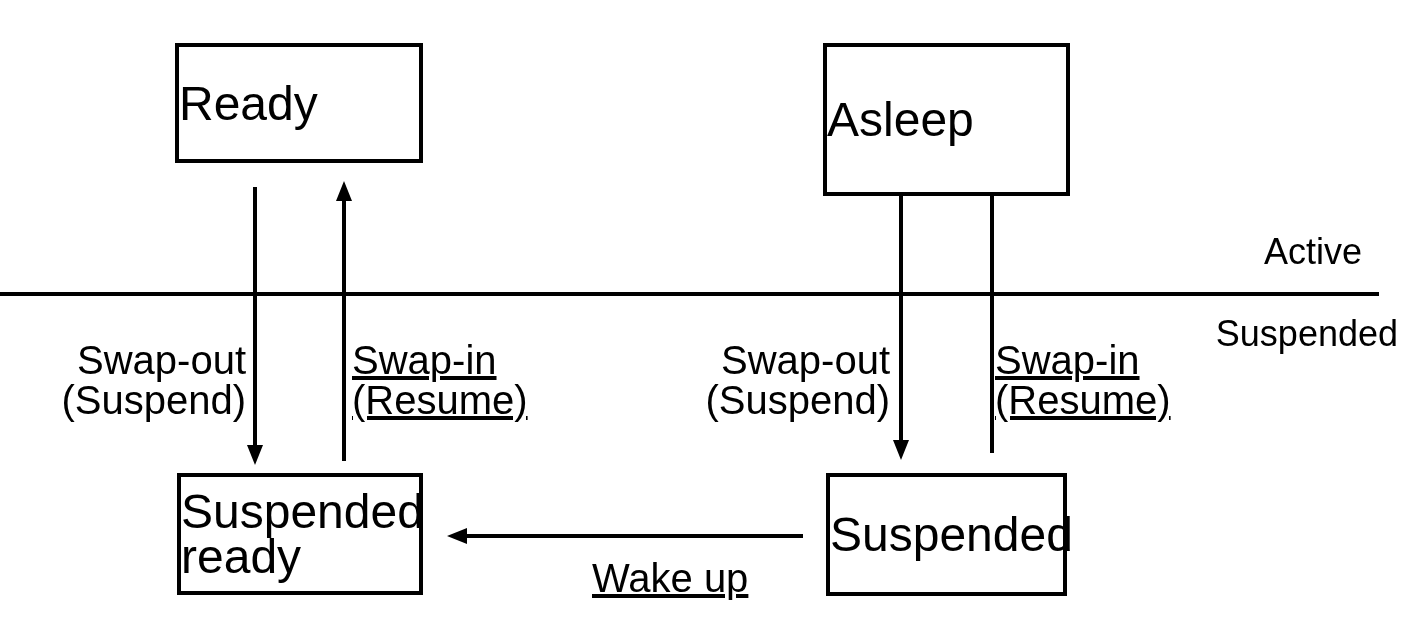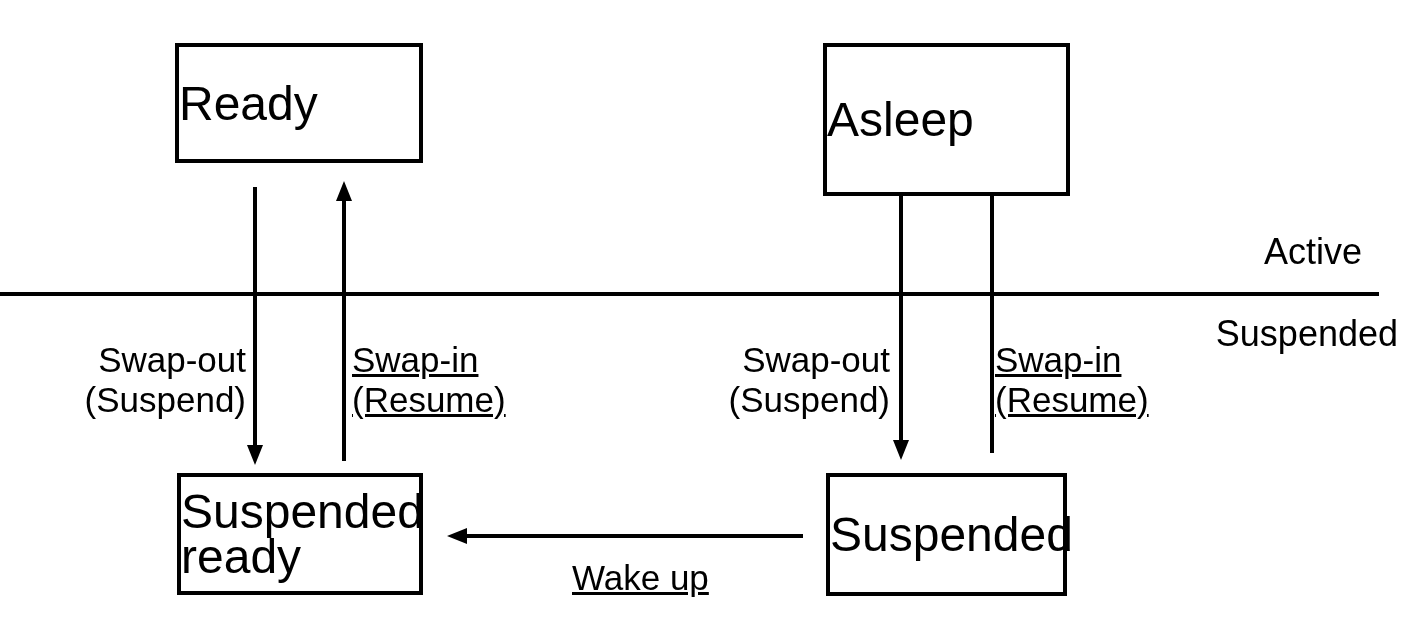--- a/index.html
+++ b/index.html
@@ -39,21 +39,21 @@
     display: flex;
     flex-direction: column;
     align-items: flex-start;
     justify-content: center;
     text-align: center;
     font-size: 48px;
     line-height: 45px;
   }
   .edge-label {
     position: absolute;
-    font-size: 35px;
+    font-size: 40px;
     line-height: 40px;
     white-space: nowrap;
   }
   .align-right { text-align: right; }
   .align-left  { text-align: left; text-decoration: underline; }
   .region-label {
     position: absolute;
     font-size: 36px;
     line-height: 40px;
     white-space: nowrap;
@@ -125,19 +125,19 @@
   <div class="edge-label align-right" style="right:512px; top:340px;">
     <div>Swap-out</div>
     <div>(Suspend)</div>
   </div>
 
   <div class="edge-label align-left" style="left:995px; top:340px;">
     <div>Swap-in</div>
     <div>(Resume)</div>
   </div>
 
-  <div class="edge-label align-left" style="left:572px; top:558px;">Wake up</div>
+  <div class="edge-label align-left" style="left:592px; top:558px;">Wake up</div>
 
   <div class="region-label" style="right:40px; top:232px;">Active</div>
 
   <div class="region-label" style="right:4px; top:314px;">Suspended</div>
 
 </div>
 
 </body></html>

